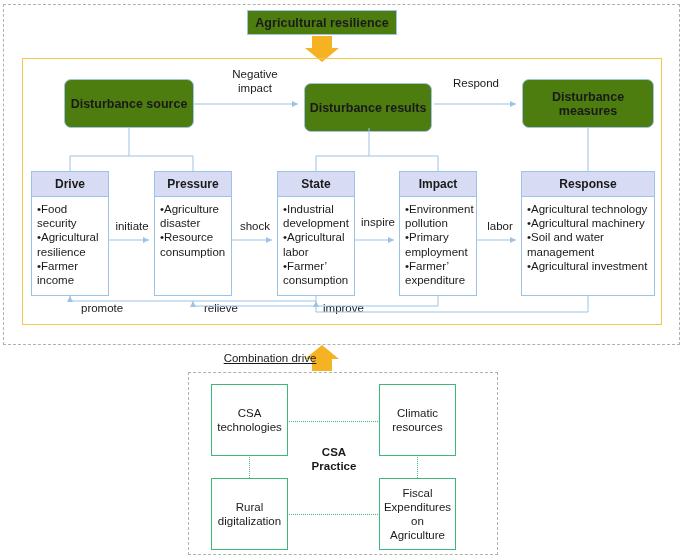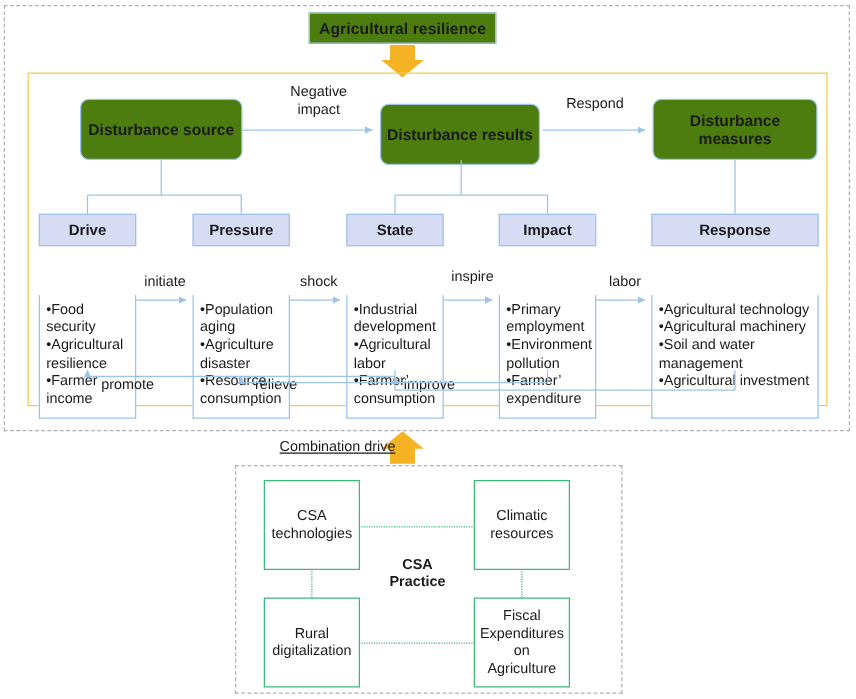--- a/index.html
+++ b/index.html
@@ -34,21 +34,21 @@
   }
   .dpsir-col{position:absolute;box-sizing:border-box;}
   .dpsir-head{
     border:1px solid #9dc3e6;background:#d7dcf4;
     height:26px;display:flex;align-items:center;justify-content:center;
     font-weight:bold;font-size:12px;box-sizing:border-box;
   }
   .dpsir-body{
     border:1px solid #9dc3e6;border-top:none;background:#fff;
     box-sizing:border-box;padding:5px 4px 4px 5px;
-    font-size:11.5px;line-height:14.2px;margin-top:39px;
+    font-size:11.5px;line-height:14.2px;
   }
   .dpsir-body ul{margin:0;padding:0;list-style:none;}
   .dpsir-body li{margin:0;padding:0;text-indent:0;}
   .dpsir-body li::before{content:"\2022";margin-right:0px;}
 
   
   .green-box{
     position:absolute;box-sizing:border-box;
     border:1.4px solid #3cb878;background:#fff;
     display:flex;align-items:center;justify-content:center;text-align:center;
@@ -110,21 +110,20 @@
         <li>Agricultural resilience</li>
         <li>Farmer income</li>
       </ul>
     </div>
   </div>
 
   <div class="dpsir-col" style="left:154px;top:171px;width:78px;">
     <div class="dpsir-head">Pressure</div>
     <div class="dpsir-body" style="height:99px;">
       <ul>
-        <li>Population aging</li>
         <li>Agriculture disaster</li>
         <li>Resource consumption</li>
       </ul>
     </div>
   </div>
 
   <div class="dpsir-col" style="left:277px;top:171px;width:78px;">
     <div class="dpsir-head">State</div>
     <div class="dpsir-body" style="height:99px;">
       <ul>
@@ -132,22 +131,22 @@
         <li>Agricultural labor</li>
         <li>Farmer’ consumption</li>
       </ul>
     </div>
   </div>
 
   <div class="dpsir-col" style="left:399px;top:171px;width:78px;">
     <div class="dpsir-head">Impact</div>
     <div class="dpsir-body" style="height:99px;">
       <ul>
+        <li>Environment pollution</li>
         <li>Primary employment</li>
-        <li>Environment pollution</li>
         <li>Farmer’ expenditure</li>
       </ul>
     </div>
   </div>
 
   <div class="dpsir-col" style="left:521px;top:171px;width:134px;">
     <div class="dpsir-head">Response</div>
     <div class="dpsir-body" style="height:99px;">
       <ul>
         <li>Agricultural technology</li>

